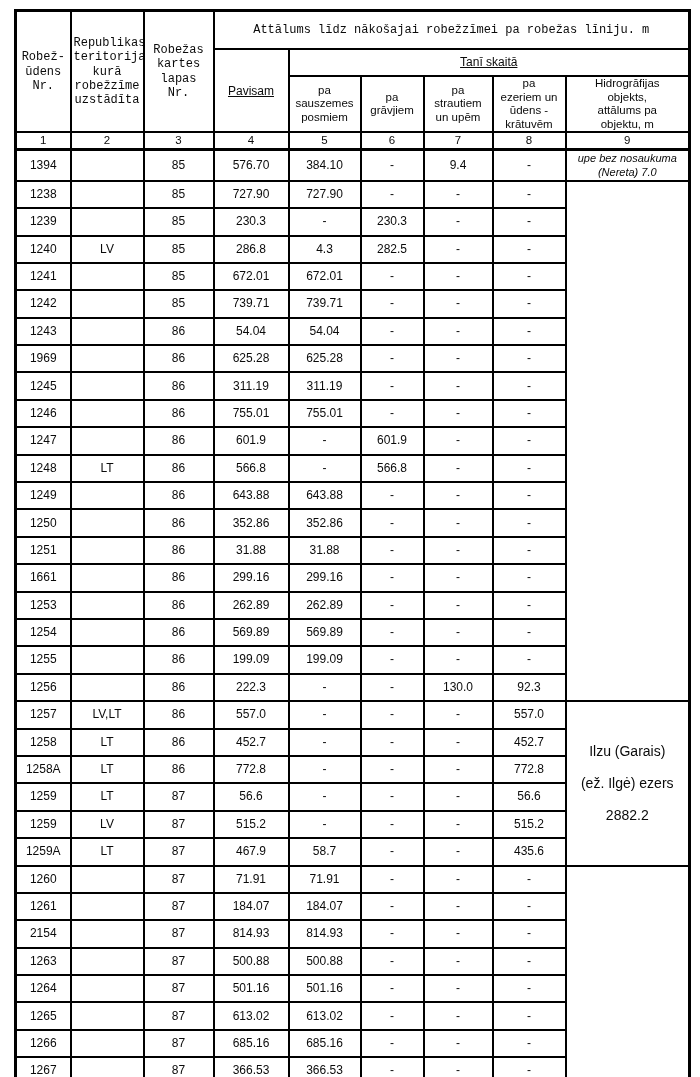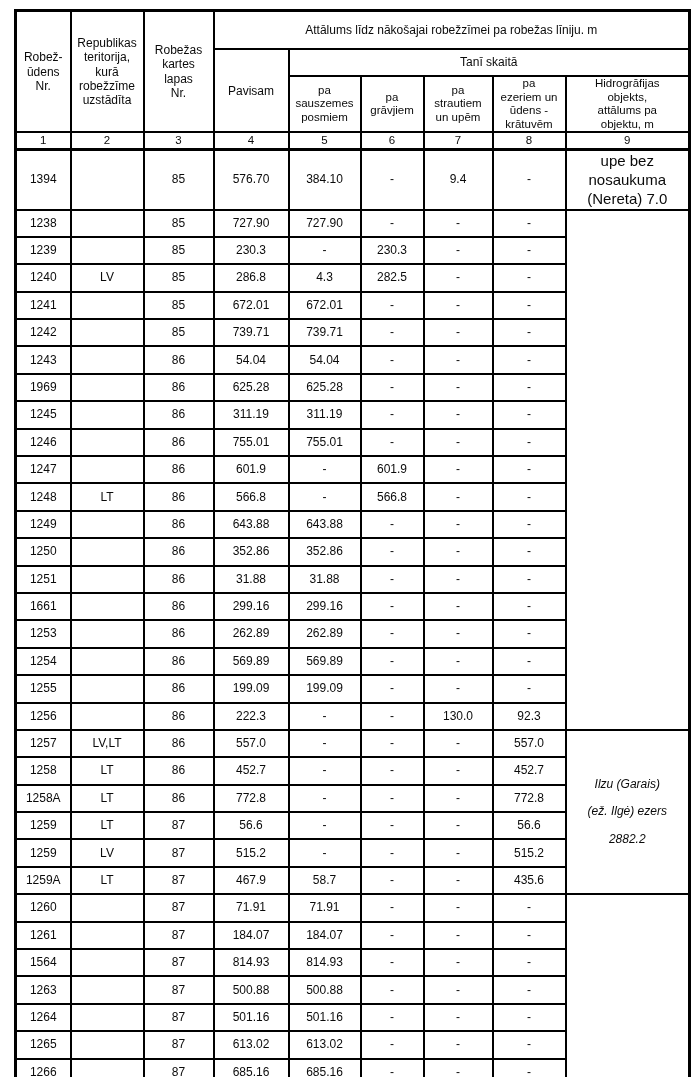--- a/index.html
+++ b/index.html
@@ -31,52 +31,52 @@
     text-align: center;
     vertical-align: middle;
     overflow: hidden;
   }
   thead th {
     font-weight: normal;
     font-size: 12px;
     line-height: 1.18;
     white-space: pre-line;
   }
-  tr.hrow-a th { height: 36px; }
-  tr.hrow-b th { height: 25px; }
+  tr.hrow-a th { height: 36px; font-family: Liberation Mono, monospace; }
+  tr.hrow-b th { height: 25px; text-decoration: underline; }
   tr.hrow-c th { height: 53px; font-size: 11.5px; }
   th.hdr-side { font-size: 12px; }
   tr.num-row td {
     height: 15px;
     font-size: 11.5px;
     font-weight: normal;
     border-bottom: 3px solid #000;
     line-height: 1;
   }
   tbody td {
     height: 25.4px;
     font-size: 12px;
     line-height: 1.1;
   }
   td.hydro {
     font-size: 12px;
     white-space: pre-line;
     vertical-align: middle;
   }
   td.hydro.small {
-    font-size: 15px;
+    font-size: 11px;
     line-height: 1.25;
     vertical-align: top;
     padding-top: 1px;
+    font-style: italic;
   }
   td.hydro.spaced {
-    font-size: 12px;
+    font-size: 14px;
     line-height: 2.3;
     vertical-align: middle;
-    font-style: italic;
   }
 </style>
 </head>
 <body>
 
 <div class="page">
   <table class="border-table">
     <colgroup>
       <col style="width:55px">
       <col style="width:73px">
@@ -419,21 +419,21 @@
           <td>1261</td>
           <td></td>
           <td>87</td>
           <td>184.07</td>
           <td>184.07</td>
           <td>-</td>
           <td>-</td>
           <td>-</td>
         </tr>
         <tr>
-          <td>1564</td>
+          <td>2154</td>
           <td></td>
           <td>87</td>
           <td>814.93</td>
           <td>814.93</td>
           <td>-</td>
           <td>-</td>
           <td>-</td>
         </tr>
         <tr>
           <td>1263</td>

